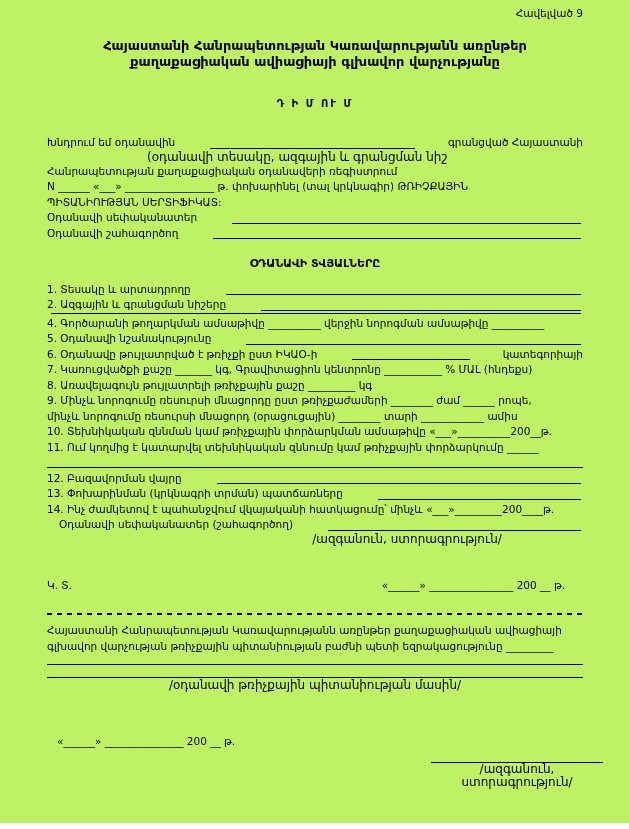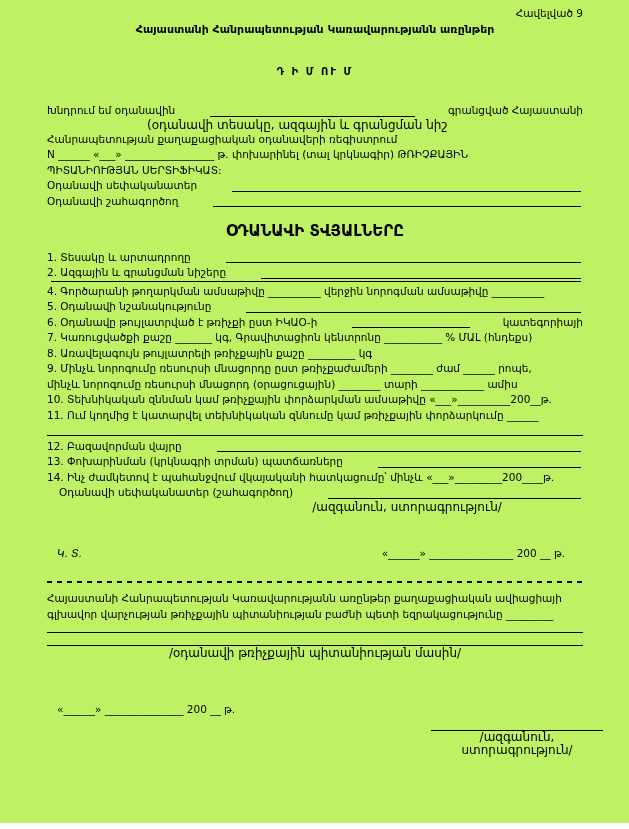--- a/index.html
+++ b/index.html
@@ -6,34 +6,34 @@
   .page{
     width:629px;height:823px;box-sizing:border-box;
     padding:6px 46px 0 47px;
     background:#bef264;color:#000;
     font-family:"DejaVu Sans","Liberation Sans",sans-serif;
     font-size:10.5px;line-height:15.5px;
     overflow:hidden;
   }
   .line{white-space:nowrap;overflow:hidden;}
   .right{text-align:right;}
-  .hdr{text-align:center;font-weight:bold;font-size:11px;line-height:16px;}
+  .hdr{margin-top:16px;text-align:center;font-weight:bold;font-size:13px;line-height:16px;}
   .doc-title{margin-top:26px;text-align:center;font-weight:bold;font-size:10px;letter-spacing:2px;}
   .intro{margin-top:24px;}
   .row{display:flex;align-items:flex-end;gap:31px;}
   .fill{flex:1 1 auto;border-bottom:1px solid #000;margin:0 2px 2px 4px;min-width:20px;}
   .cap{font-size:12px;line-height:13px;}
   .cap-intro{margin-left:100px;width:300px;text-align:center;}
-  .section-hdr{margin-top:15px;text-align:center;font-weight:bold;font-size:15px;}
+  .section-hdr{margin-top:15px;text-align:center;font-weight:bold;font-size:11px;}
   .items{margin-top:10px;}
   .fullrule{height:15.5px;}
   .fullrule .bar{height:12px;border-bottom:1px solid #000;}
   .cap-sign{margin-left:230px;width:260px;text-align:center;}
   .seal-row{display:flex;margin-top:32px;}
-  .seal-mark{margin-left:10px;font-style:italic;}
+  .seal-mark{}
   .seal-date{margin-left:auto;margin-right:18px;}
   .dashed{margin-top:20px;height:2px;
     background:repeating-linear-gradient(to right,#000 0 5px,transparent 5px 10px);
   }
   .paragraph{margin-top:8px;white-space:normal;}
   .rule1{margin-top:10px;height:1px;background:#000;}
   .rule2{margin-top:12px;height:1px;background:#000;}
   .cap-conc{text-align:center;margin-top:1px;}
   .footer-row{display:flex;margin-top:42px;align-items:flex-start;flex-direction:column;}
   .footer-date{margin-left:10px;}
@@ -44,20 +44,21 @@
 </style>
 </head>
 <body>
 
 <div class="page">
 
   <div class="line right">Հավելված 9</div>
 
   <div class="hdr">
     <div class="line">Հայաստանի Հանրապետության Կառավարությանն առընթեր</div>
+    <div class="line">քաղաքացիական ավիացիայի գլխավոր վարչությանը</div>
   </div>
 
   <div class="doc-title line">Դ Ի Մ ՈՒ Մ</div>
 
   <div class="intro">
     <div class="row">
       <span>Խնդրում եմ օդանավին</span>
       <span class="fill"></span>
       <span>գրանցված Հայաստանի</span>
     </div>

